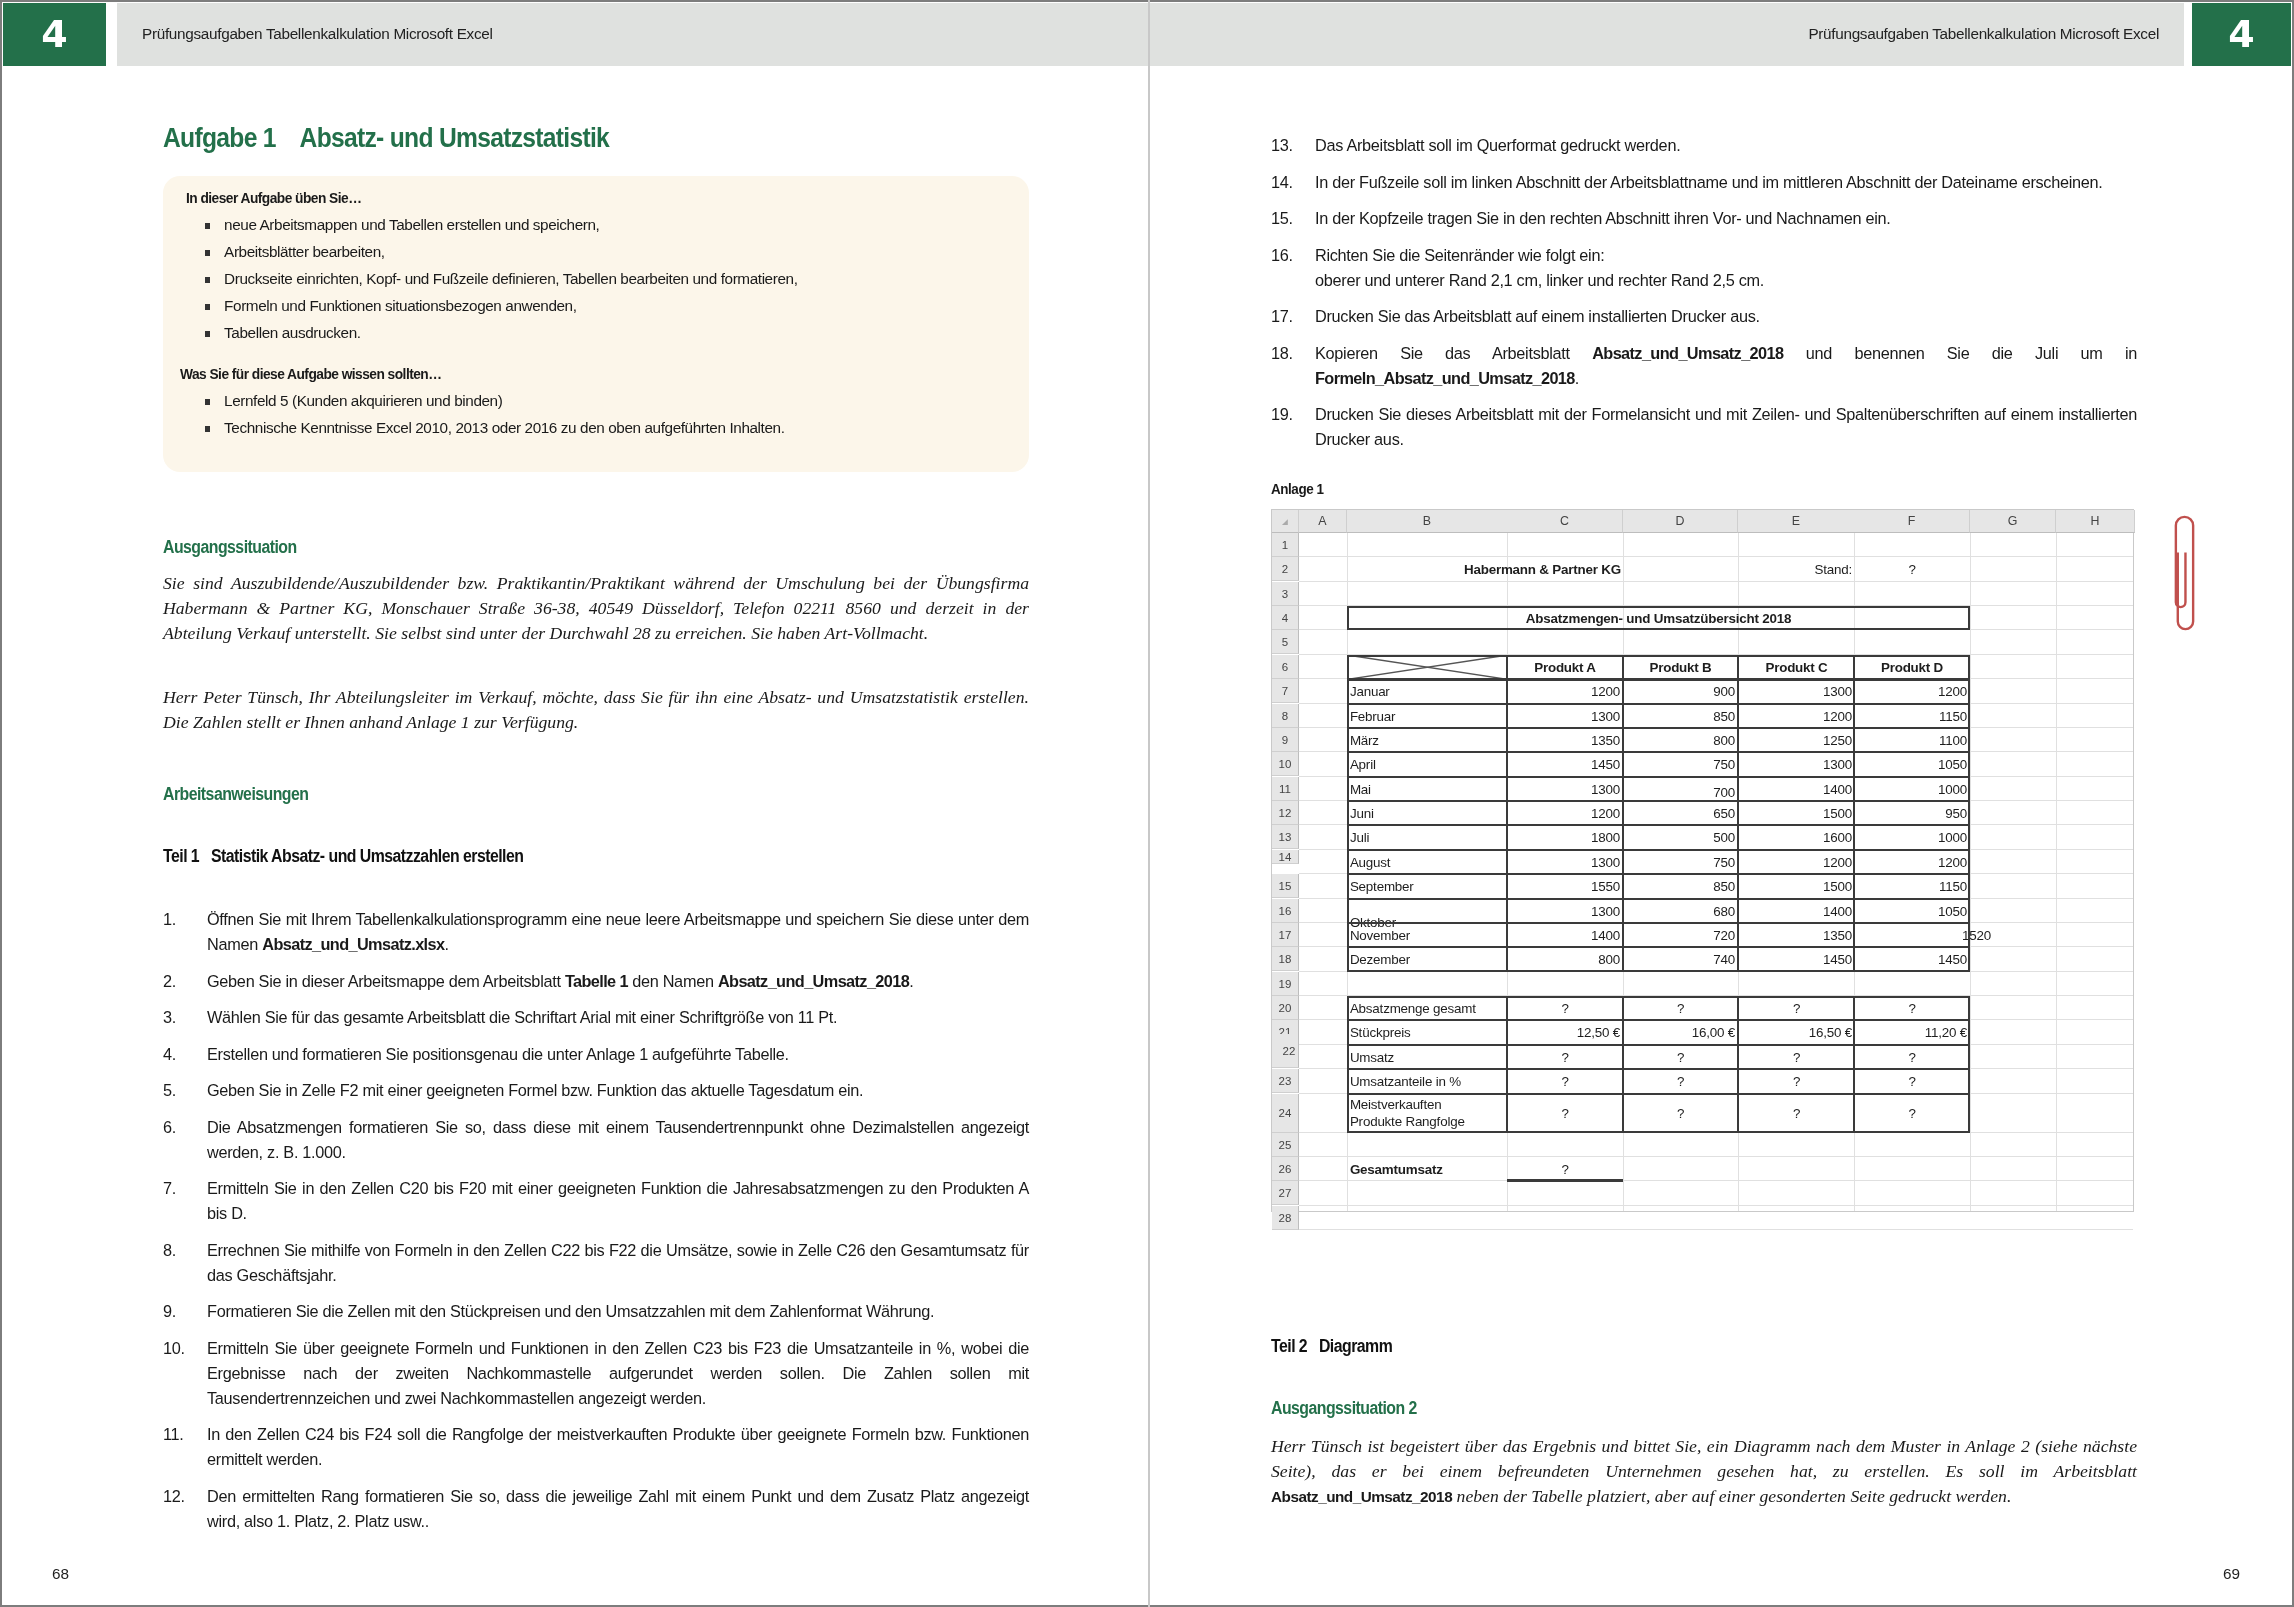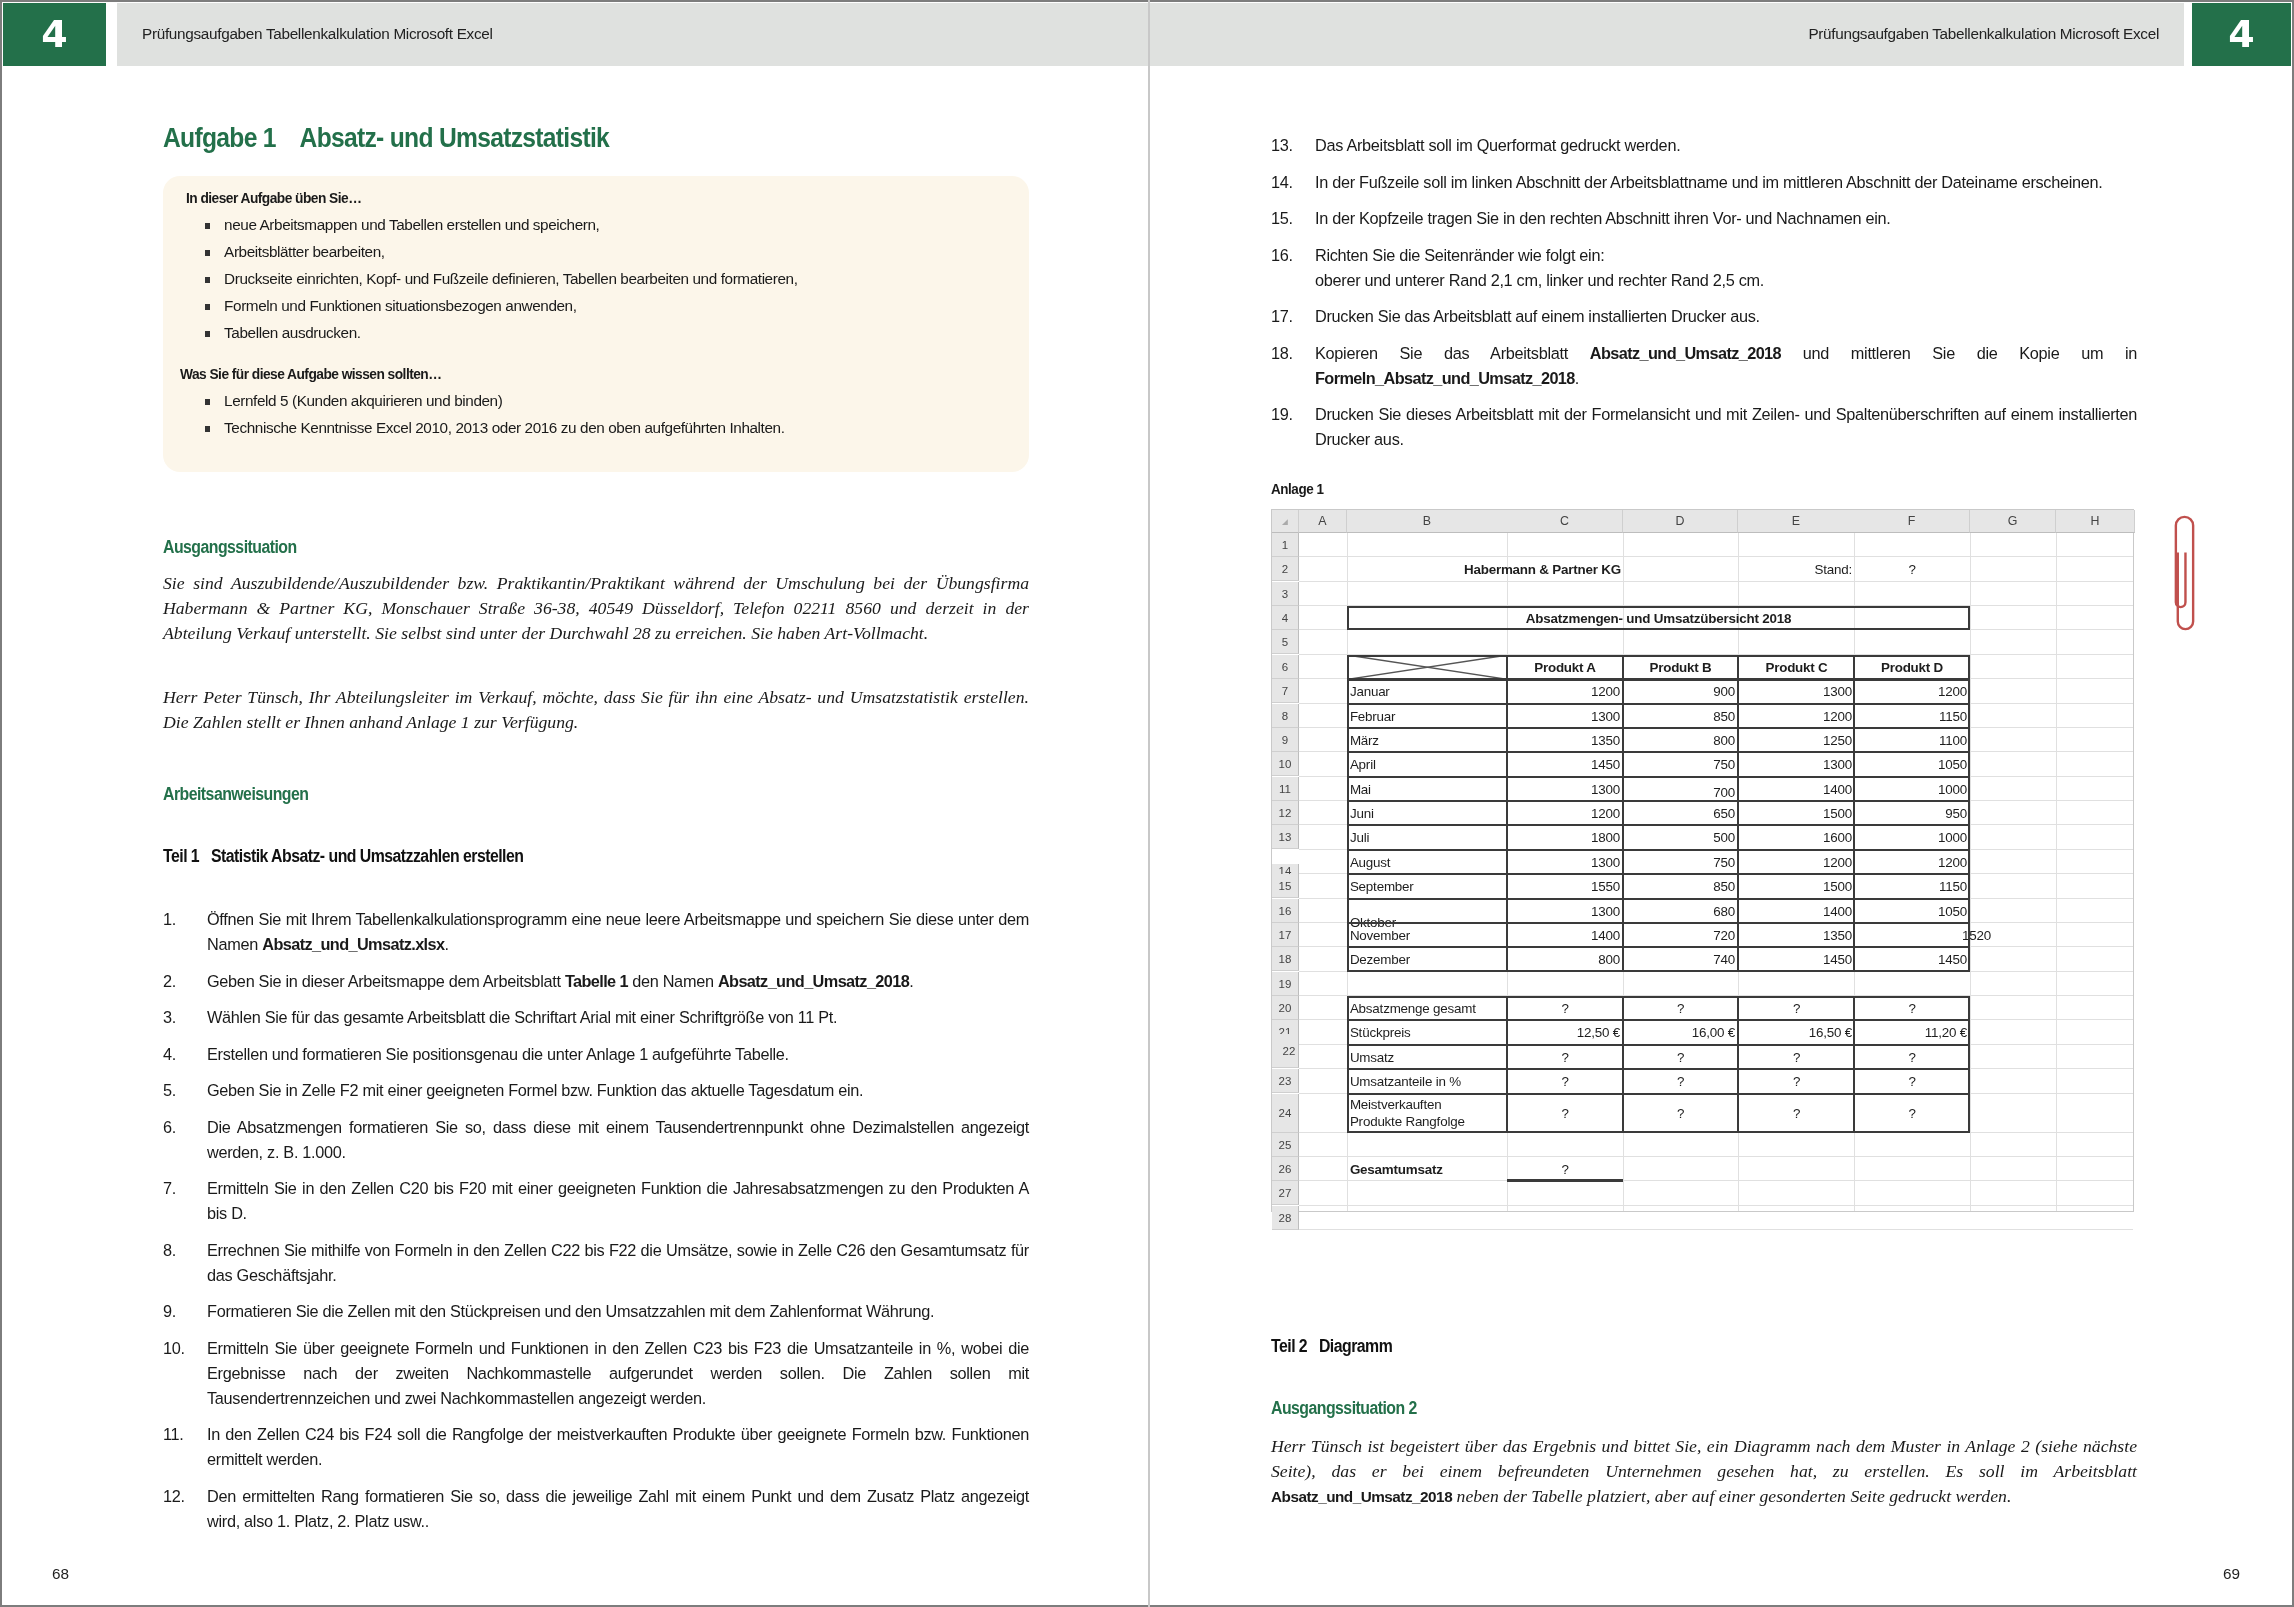--- a/index.html
+++ b/index.html
@@ -175,21 +175,21 @@
     <li style="margin-bottom: 11.5px;">
       <span class="n">16.</span>
       <span class="t"><span>Richten Sie die Seitenränder wie folgt ein:</span><br><span>oberer und unterer Rand 2,1 cm, linker und rechter Rand 2,5 cm.</span></span>
     </li>
     <li style="margin-bottom: 11.5px;">
       <span class="n">17.</span>
       <span class="t"><span>Drucken Sie das Arbeitsblatt auf einem installierten Drucker aus.</span></span>
     </li>
     <li style="margin-bottom: 11.5px;">
       <span class="n">18.</span>
-      <span class="t"><span>Kopieren Sie das Arbeitsblatt </span><b>Absatz_und_Umsatz_2018</b><span> und mittleren Sie die Kopie um in </span><b>Formeln_Absatz_und_Umsatz_2018</b><span>.</span></span>
+      <span class="t"><span>Kopieren Sie das Arbeitsblatt </span><b>Absatz_und_Umsatz_2018</b><span> und benennen Sie die Juli um in </span><b>Formeln_Absatz_und_Umsatz_2018</b><span>.</span></span>
     </li>
     <li style="margin-bottom: 11.5px;">
       <span class="n">19.</span>
       <span class="t"><span>Drucken Sie dieses Arbeitsblatt mit der Formelansicht und mit Zeilen- und Spaltenüberschriften auf einem installierten Drucker aus.</span></span>
     </li>
   </ol>
 
 <div class="anlage-label">Anlage 1</div>
 
 <div class="sheet" id="sheet">
@@ -229,21 +229,21 @@
     <div class="rowhead" style="top: 218px; height: 24.4px;">9</div>
     <div class="gridh" style="top: 266px;"></div>
     <div class="rowhead" style="top: 242px; height: 24.4px;">10</div>
     <div class="gridh" style="top: 290px;"></div>
     <div class="rowhead" style="top: 267px; height: 24.4px;">11</div>
     <div class="gridh" style="top: 314px;"></div>
     <div class="rowhead" style="top: 291px; height: 24.4px;">12</div>
     <div class="gridh" style="top: 339px;"></div>
     <div class="rowhead" style="top: 315px; height: 24.4px;">13</div>
     <div class="gridh" style="top: 363px;"></div>
-    <div class="rowhead" style="top: 354px; height: 14px;">14</div>
+    <div class="rowhead" style="top: 340px; height: 14px;">14</div>
     <div class="gridh" style="top: 388px;"></div>
     <div class="rowhead" style="top: 364px; height: 24.4px;">15</div>
     <div class="gridh" style="top: 412px;"></div>
     <div class="rowhead" style="top: 389px; height: 24.4px;">16</div>
     <div class="gridh" style="top: 436px;"></div>
     <div class="rowhead" style="top: 413px; height: 24.4px;">17</div>
     <div class="gridh" style="top: 461px;"></div>
     <div class="rowhead" style="top: 437px; height: 24.4px;">18</div>
     <div class="gridh" style="top: 485px;"></div>
     <div class="rowhead" style="top: 462px; height: 24.4px;">19</div>

